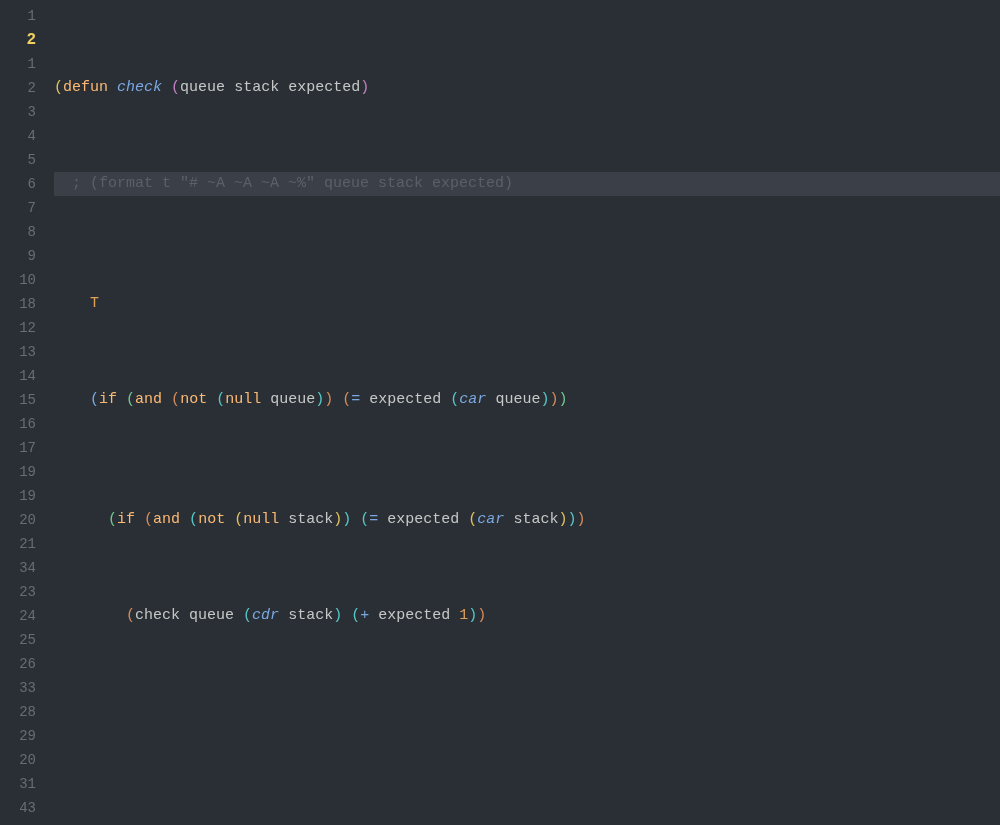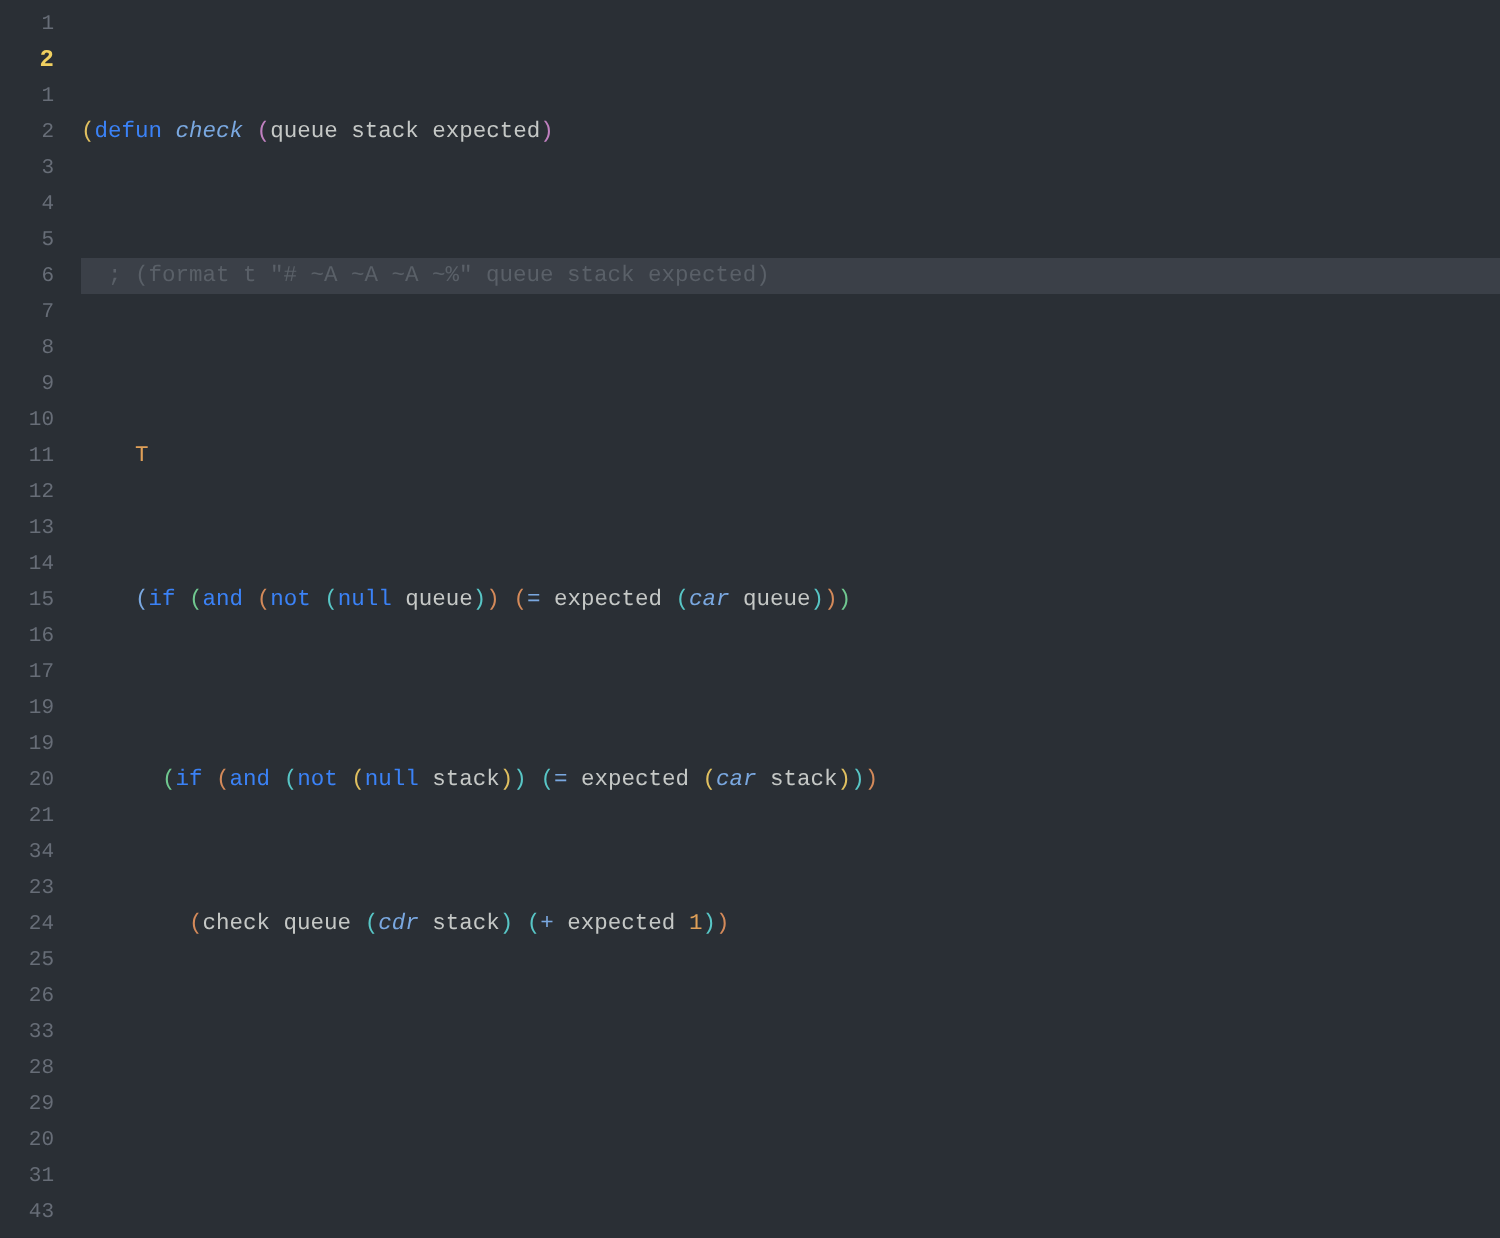--- a/index.html
+++ b/index.html
@@ -49,21 +49,21 @@
   .code .line.highlight {
     background: #3b4048;
   }
   
   .p1 { color: #e0c060; }  
   .p2 { color: #c080c0; }  
   .p3 { color: #7aa8e0; }  
   .p4 { color: #70c890; }  
   .p5 { color: #d48a5a; }  
   .p6 { color: #58c6c6; }  
-  .kw { color: #3b82f6; }  
+  .kw { color: #fdba74; }  
   .fn { color: #7aa8e0; font-style: italic; }   
   .var { color: #c5c8c6; margin-top: 19px; } 
   .num { color: #e0a058; } 
   .const { color: #e0a058; } 
   .comment { color: #5a6068; }
 </style>
 </head>
 <body>
 
 <div class="editor">
@@ -74,21 +74,21 @@
       <div class="ln">1</div>
       <div class="ln">2</div>
       <div class="ln">3</div>
       <div class="ln">4</div>
       <div class="ln">5</div>
       <div class="ln">6</div>
       <div class="ln">7</div>
       <div class="ln">8</div>
       <div class="ln">9</div>
       <div class="ln">10</div>
-      <div class="ln">11</div>
+      <div class="ln">18</div>
       <div class="ln">12</div>
       <div class="ln">13</div>
       <div class="ln">14</div>
       <div class="ln">15</div>
       <div class="ln">16</div>
       <div class="ln">17</div>
       <div class="ln">19</div>
       <div class="ln">19</div>
       <div class="ln">20</div>
       <div class="ln">21</div>

